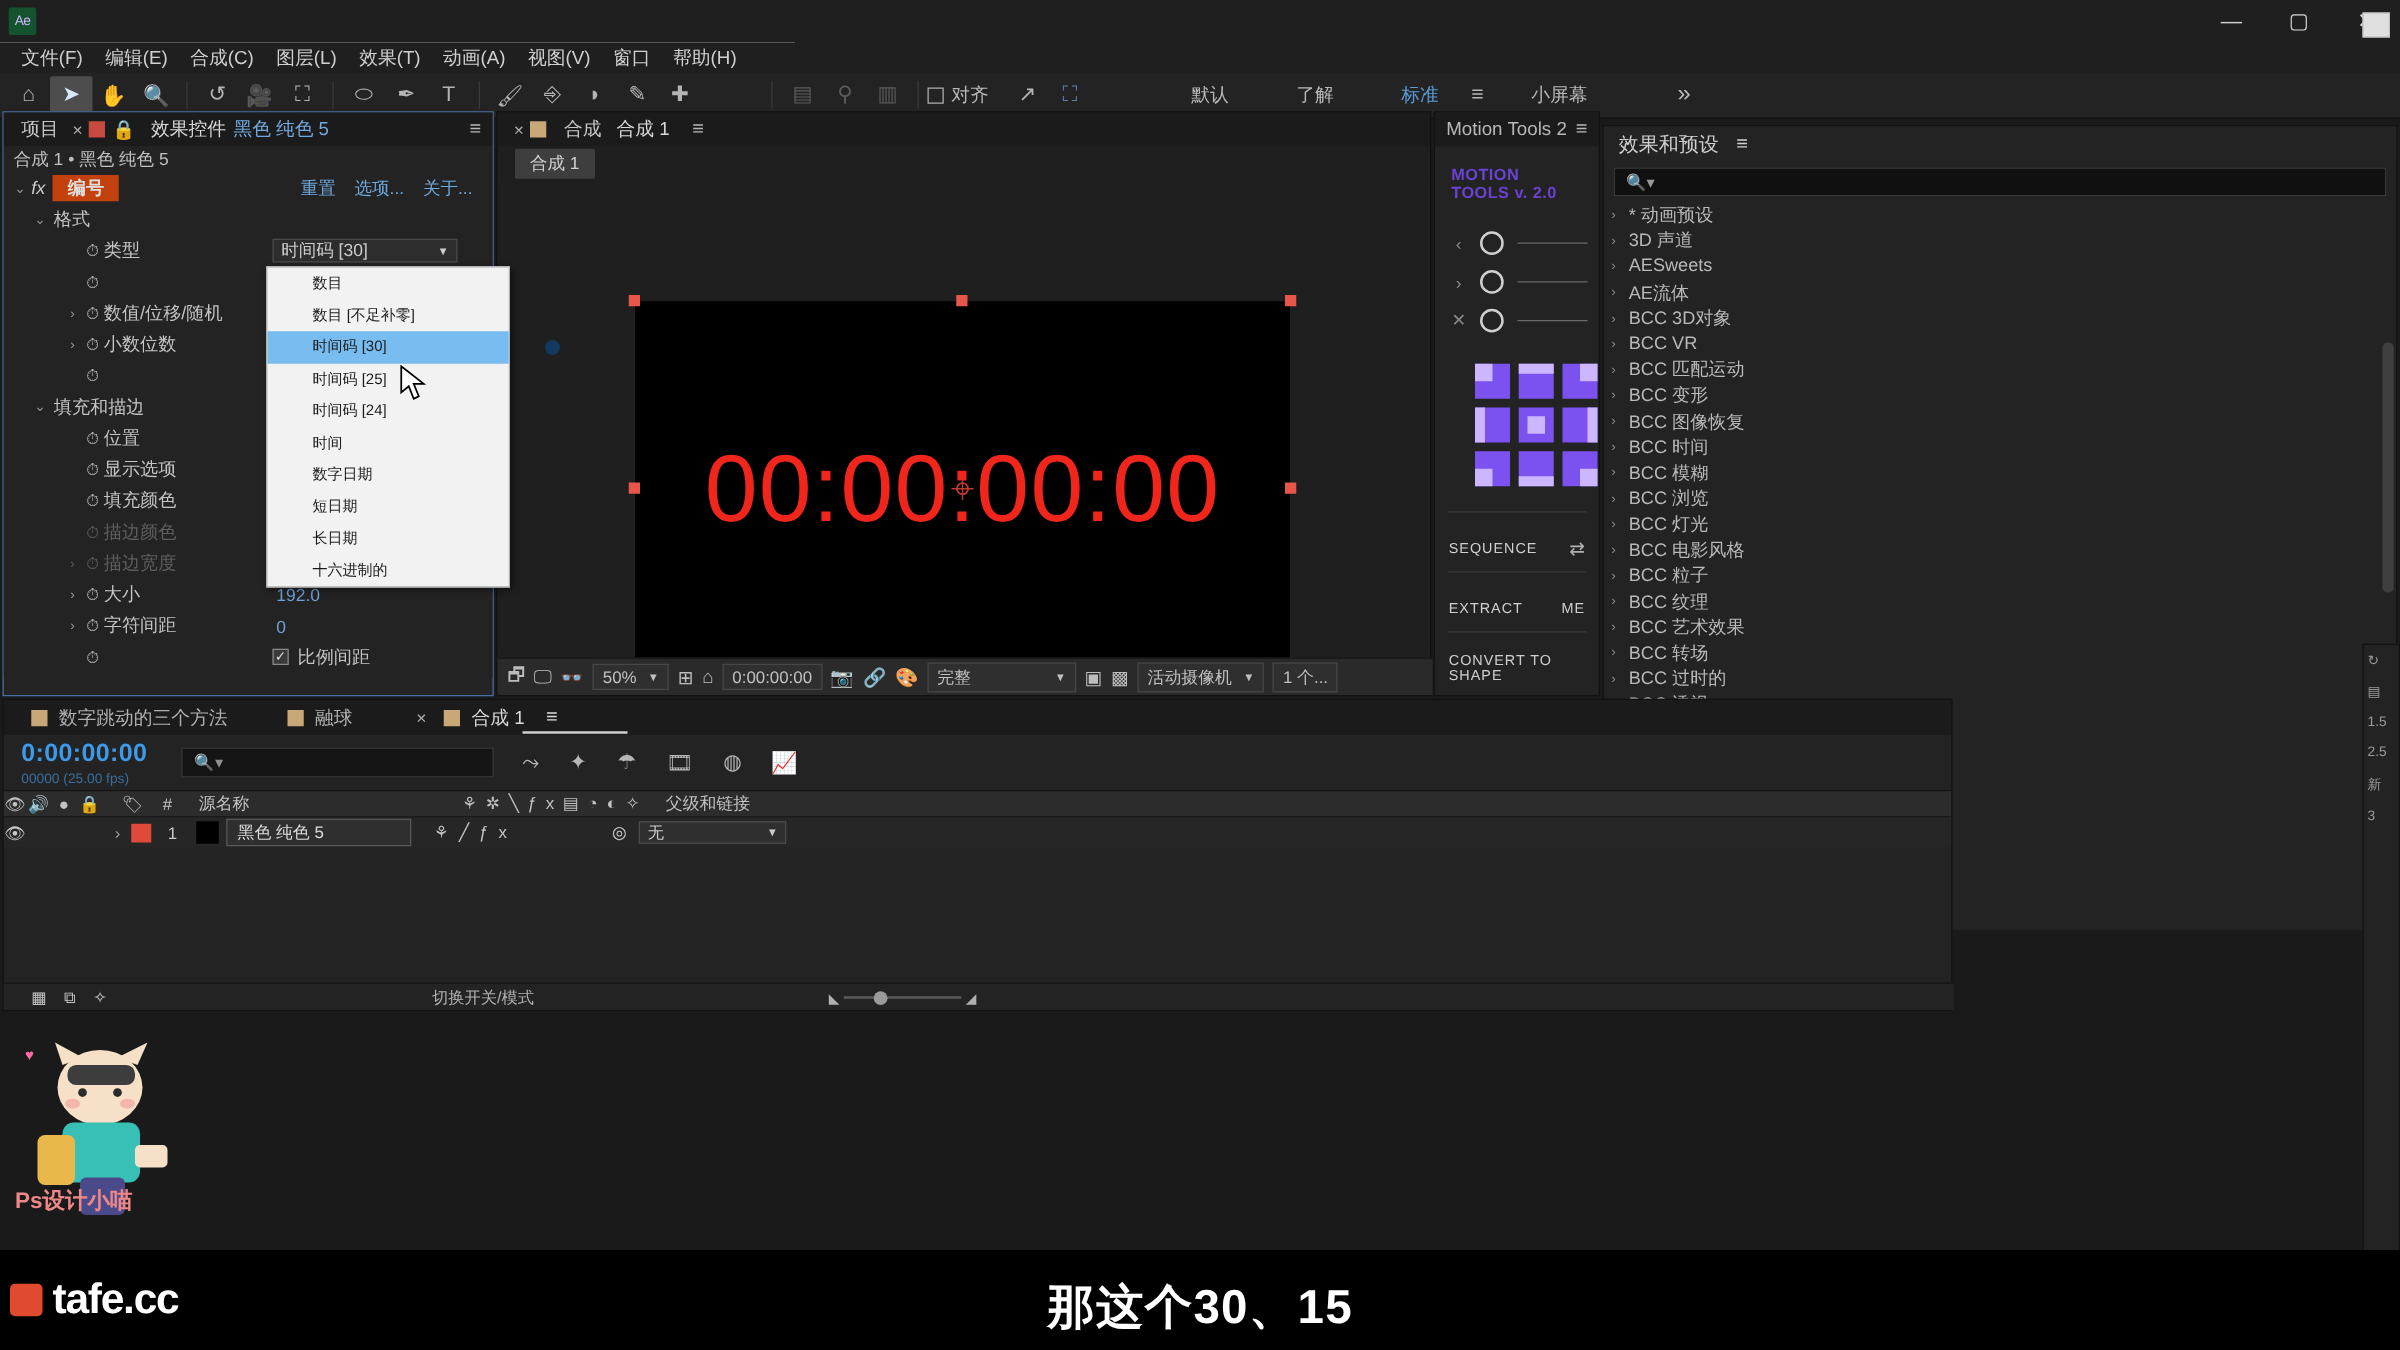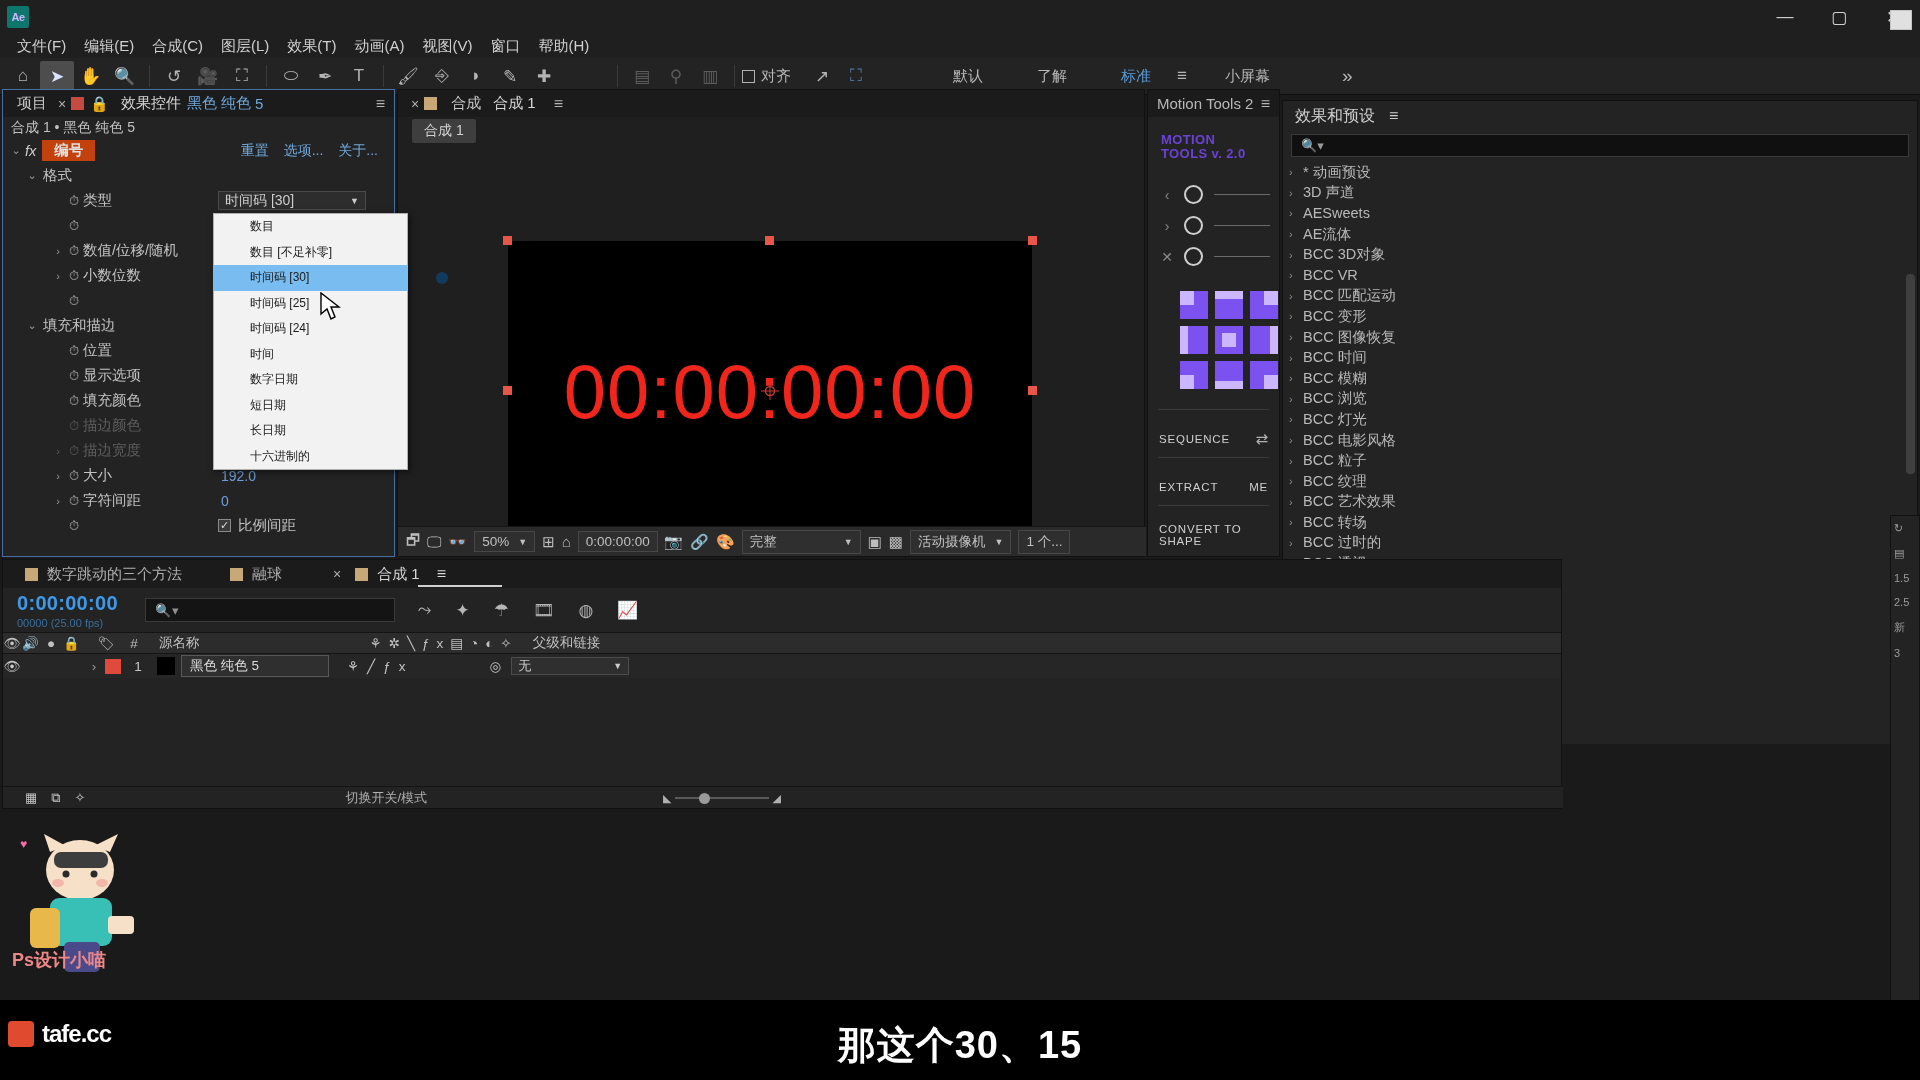--- a/index.html
+++ b/index.html
@@ -3,22 +3,22 @@
 <meta charset="utf-8">
 <style>
   * { box-sizing: border-box; margin:0; padding:0; }
   html,body { width:1920px; height:1080px; overflow:hidden; background:#1a1a1a;
     font-family:"Liberation Sans","DejaVu Sans",sans-serif; color:#c8c8c8; }
   #app { position:relative; width:1920px; height:1080px; }
 
   
   .titlebar { position:absolute; left:0; top:0; width:1920px; height:34px;
     background:#1f1f1f; display:flex; align-items:center; }
-  .ae-logo { width:22px; height:22px; margin-left:7px; background:#0f766e;
-    color:#c9b8ff; font-size:11px; font-weight:bold; display:flex;
+  .ae-logo { width:22px; height:22px; margin-left:7px; background:#14532d;
+    color:#c9b8ff; font-size:11px; font-weight:normal; display:flex;
     align-items:center; justify-content:center; border-radius:2px; letter-spacing:-.5px;}
   .title-text { margin-left:10px; font-size:17px; color:#d6d6d6; white-space:nowrap;}
   .win-btns { margin-left:auto; display:flex; height:34px; }
   .win-btn { width:54px; height:34px; display:flex; align-items:center;
     justify-content:center; color:#d0d0d0; font-size:17px; }
 
   
   .menubar { position:absolute; left:0; top:34px; width:1920px; height:24px;
     background:#1f1f1f; display:flex; align-items:center; padding-left:8px; }
   .menu-item { font-size:15px; color:#d0d0d0; padding:2px 9px; white-space:nowrap; }
@@ -201,21 +201,21 @@
     display:flex; align-items:center;}
   .zs-line { width:100%; height:2px; background:#5a5a5a;}
   .zs-knob { position:absolute; left:36px; width:11px; height:11px; border-radius:50%;
     background:#9a9a9a;}
 
   
   #wm { position:absolute; left:8px; top:830px; width:160px; height:150px; }
   #tafe { position:absolute; left:8px; top:1020px; display:flex; align-items:center;
     gap:8px; }
   #tafe .leaf { width:26px; height:26px; background:#e04a2f; border-radius:4px;}
-  #tafe .t { color:#fff; font-size:24px; font-weight:bold; letter-spacing:-1px;}
+  #tafe .t { color:#fff; font-size:34px; font-weight:bold; letter-spacing:-1px;}
   #subtitle { position:absolute; left:0; top:1020px; width:1920px; text-align:center;
     color:#fff; font-size:38px; font-weight:bold; letter-spacing:1px;}
   #bottomband { position:absolute; left:0; top:1000px; width:1920px; height:80px;
     background:#000; }
 </style>
 </head>
 <body>
 
 <div id="app">
 

